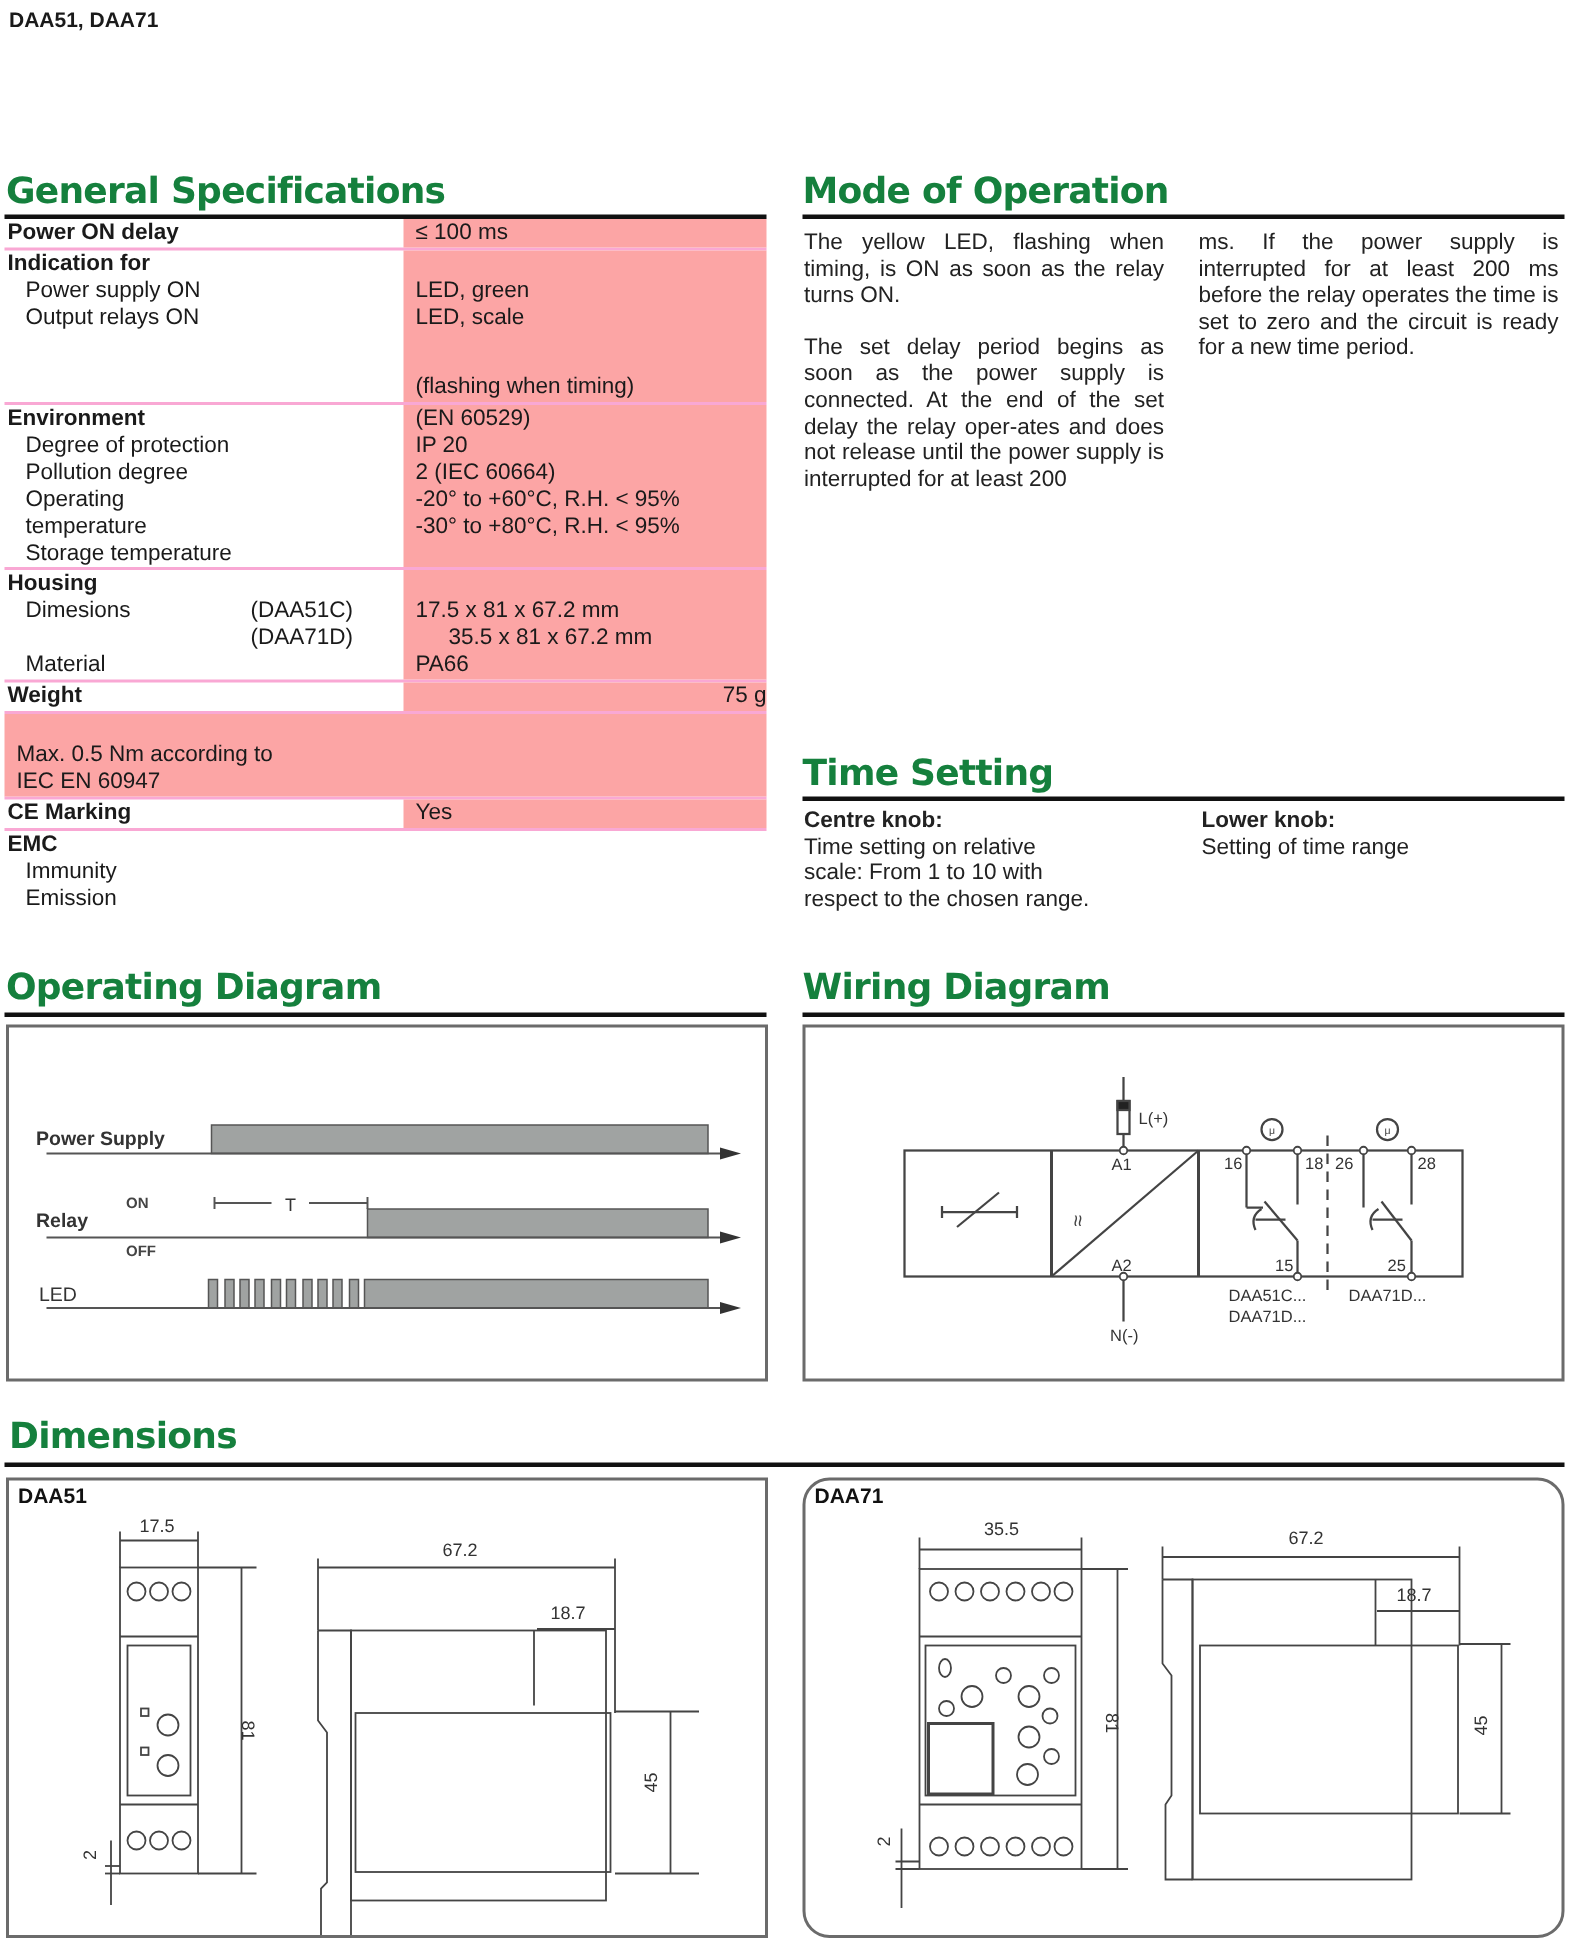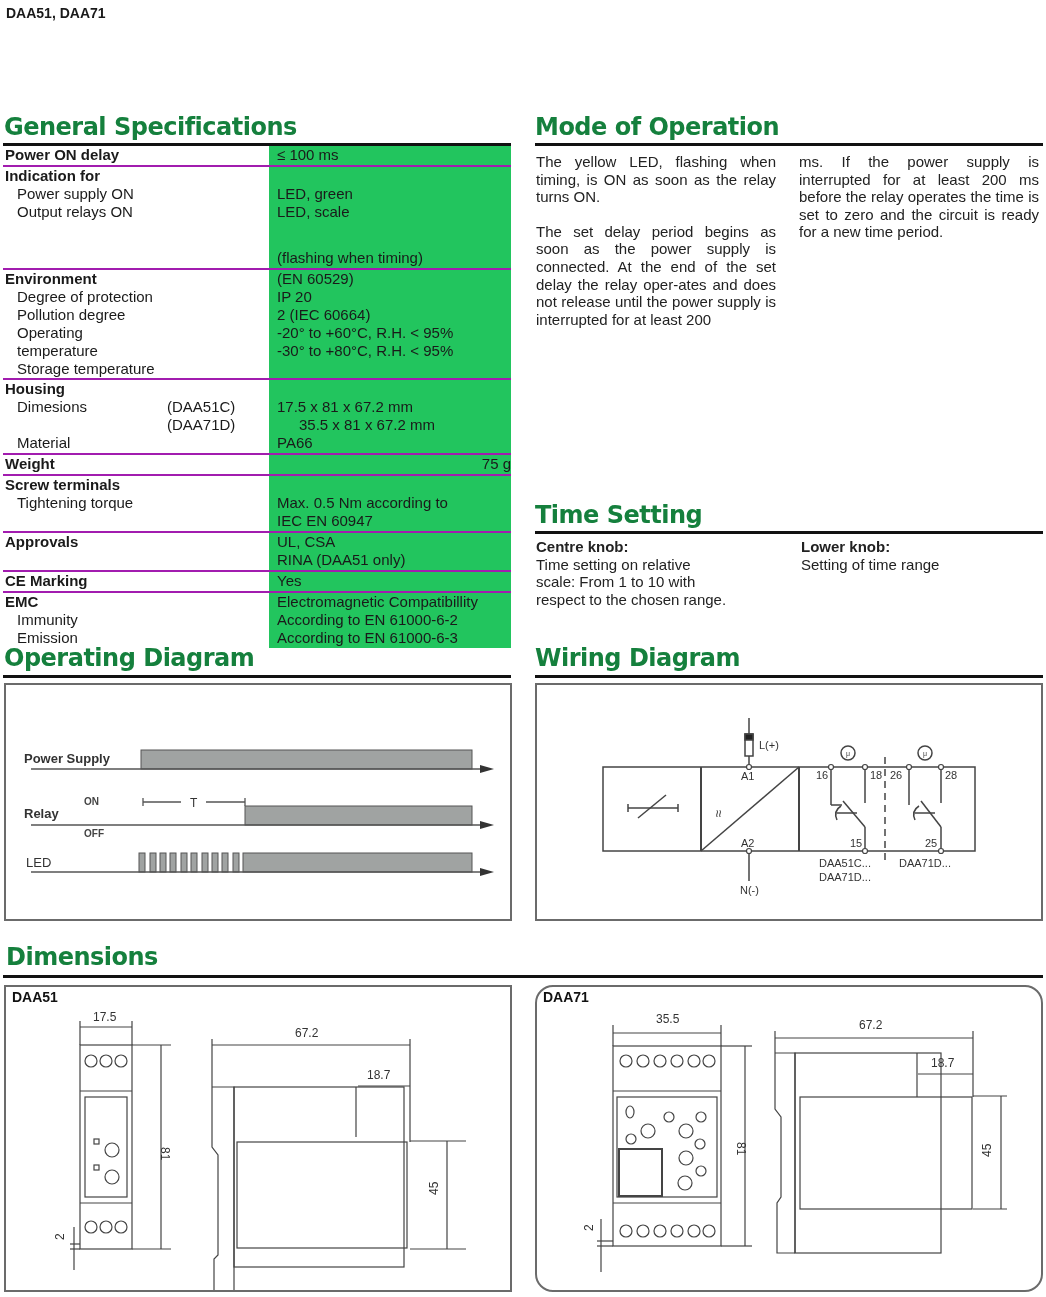--- a/index.html
+++ b/index.html
@@ -7,24 +7,24 @@
     width: 1046px; height: 1297px; background: #ffffff; position: relative;
     font-family: "Liberation Sans", sans-serif; color: #1a1a1a; overflow: hidden;
   }
   .abs { position: absolute; }
   .doc-title { left: 6px; top: 5px; font-size: 14px; font-weight: bold; }
   .sec-title { font-family: "DejaVu Sans", sans-serif; font-weight: bold; font-size: 24px; letter-spacing: -0.5px; color: #15803d; }
   .sec-rule { height: 3px; background: #111; }
 
   
   .spec { left: 3px; top: 146px; width: 508px; }
-  .spec-row { display: flex; border-bottom: 2px solid #a21caf; font-size: 15px; line-height: 18px; }
+  .spec-row { display: flex; border-bottom: 2px solid #f9a8d4; font-size: 15px; line-height: 18px; }
   .spec-row:last-child { border-bottom: none; }
   .spec-l { width: 266px; padding-left: 2px; }
-  .spec-r { flex: 1; background: #22c55e; padding-left: 8px; padding-bottom: 1px; }
+  .spec-r { flex: 1; background: #fca5a5; padding-left: 8px; padding-bottom: 1px; }
   .spec-head { font-weight: bold; }
   .spec-sub { padding-left: 12px; display: flex; }
   .spec-sub .lbl { width: 150px; }
   .spec-sub .ext { width: 90px; }
 
   .txt { font-size: 15px; line-height: 17.6px; color: #222; }
   .just { text-align: justify; }
   .bold { font-weight: bold; }
 
   .frame { border: 2px solid #6b6b6b; background: #fff; }
@@ -118,66 +118,45 @@
     </div>
     <div class="spec-row">
       <div class="spec-l">
         <div class="spec-head">Weight</div>
       </div>
       <div class="spec-r">
         <div style="min-height: 18px; text-align: right;">75 g</div>
       </div>
     </div>
     <div class="spec-row">
-      <div class="spec-l">
-        <div class="spec-head">Screw terminals</div>
-        <div class="spec-sub">
-          <span class="lbl">Tightening torque</span>
-          <span class="ext"></span>
-        </div>
-      </div>
       <div class="spec-r">
         <div style="min-height: 18px;"></div>
         <div style="min-height: 18px;">Max. 0.5 Nm according to</div>
         <div style="min-height: 18px;">IEC EN 60947</div>
       </div>
     </div>
     <div class="spec-row">
       <div class="spec-l">
-        <div class="spec-head">Approvals</div>
-      </div>
-      <div class="spec-r">
-        <div style="min-height: 18px;">UL, CSA</div>
-        <div style="min-height: 18px;">RINA (DAA51 only)</div>
-      </div>
-    </div>
-    <div class="spec-row">
-      <div class="spec-l">
         <div class="spec-head">CE Marking</div>
       </div>
       <div class="spec-r">
         <div style="min-height: 18px;">Yes</div>
       </div>
     </div>
     <div class="spec-row">
       <div class="spec-l">
         <div class="spec-head">EMC</div>
         <div class="spec-sub">
           <span class="lbl">Immunity</span>
           <span class="ext"></span>
         </div>
         <div class="spec-sub">
           <span class="lbl">Emission</span>
           <span class="ext"></span>
         </div>
-      </div>
-      <div class="spec-r">
-        <div style="min-height: 18px;">Electromagnetic Compatibillity</div>
-        <div style="min-height: 18px;">According to EN 61000-6-2</div>
-        <div style="min-height: 18px;">According to EN 61000-6-3</div>
       </div>
     </div>
   </div>
 
 <div class="abs sec-title" style="left:535px;top:113px;">Mode of Operation</div>
 <div class="abs sec-rule" style="left:535px;top:143px;width:508px;"></div>
 <div class="abs txt just" style="left:536px;top:153px;width:240px;">
   <p>The yellow LED, flashing when timing, is ON as soon as the relay turns ON.</p>
   <p style="margin-top:17px;">The set delay period begins as soon as the power supply is connected. At the end of the set delay the relay oper-ates and does not release until the power supply is interrupted for at least 200</p>
 </div>

